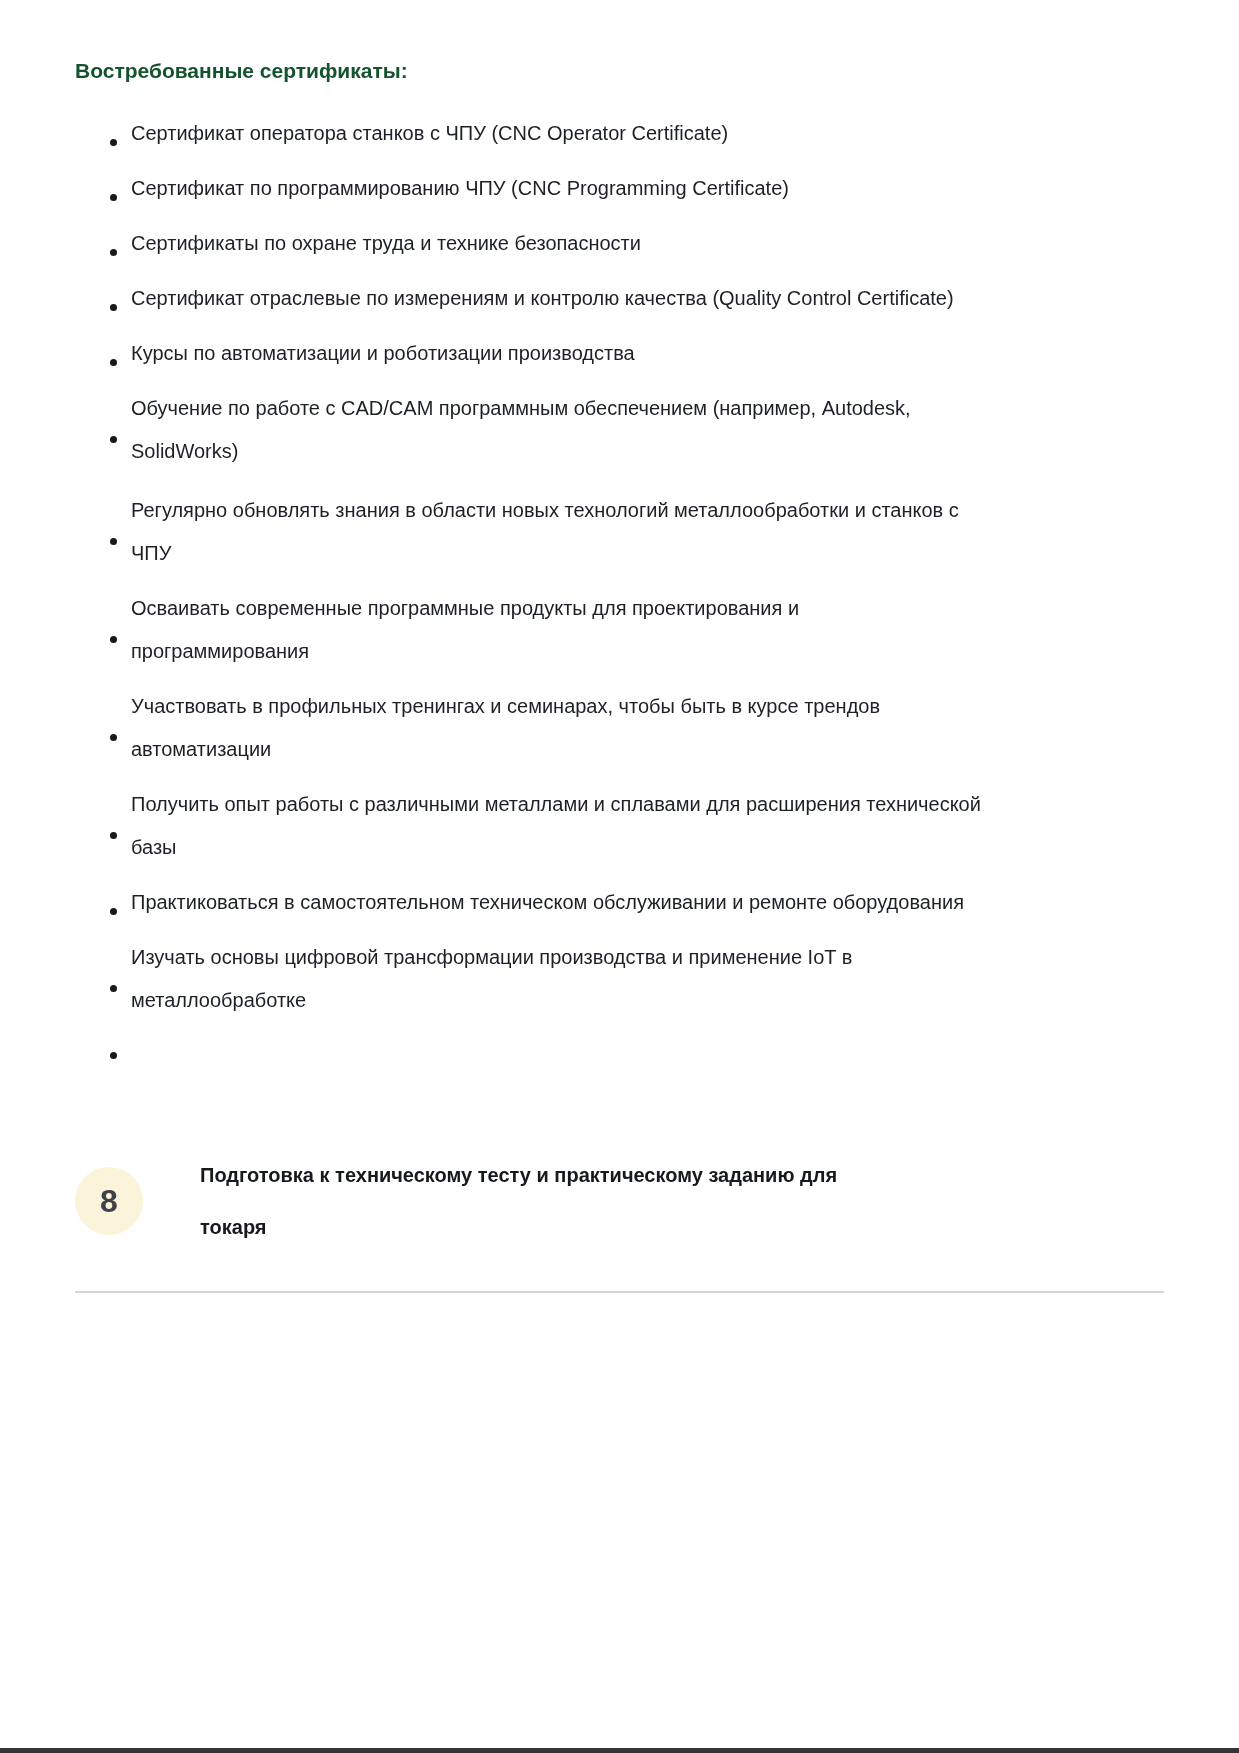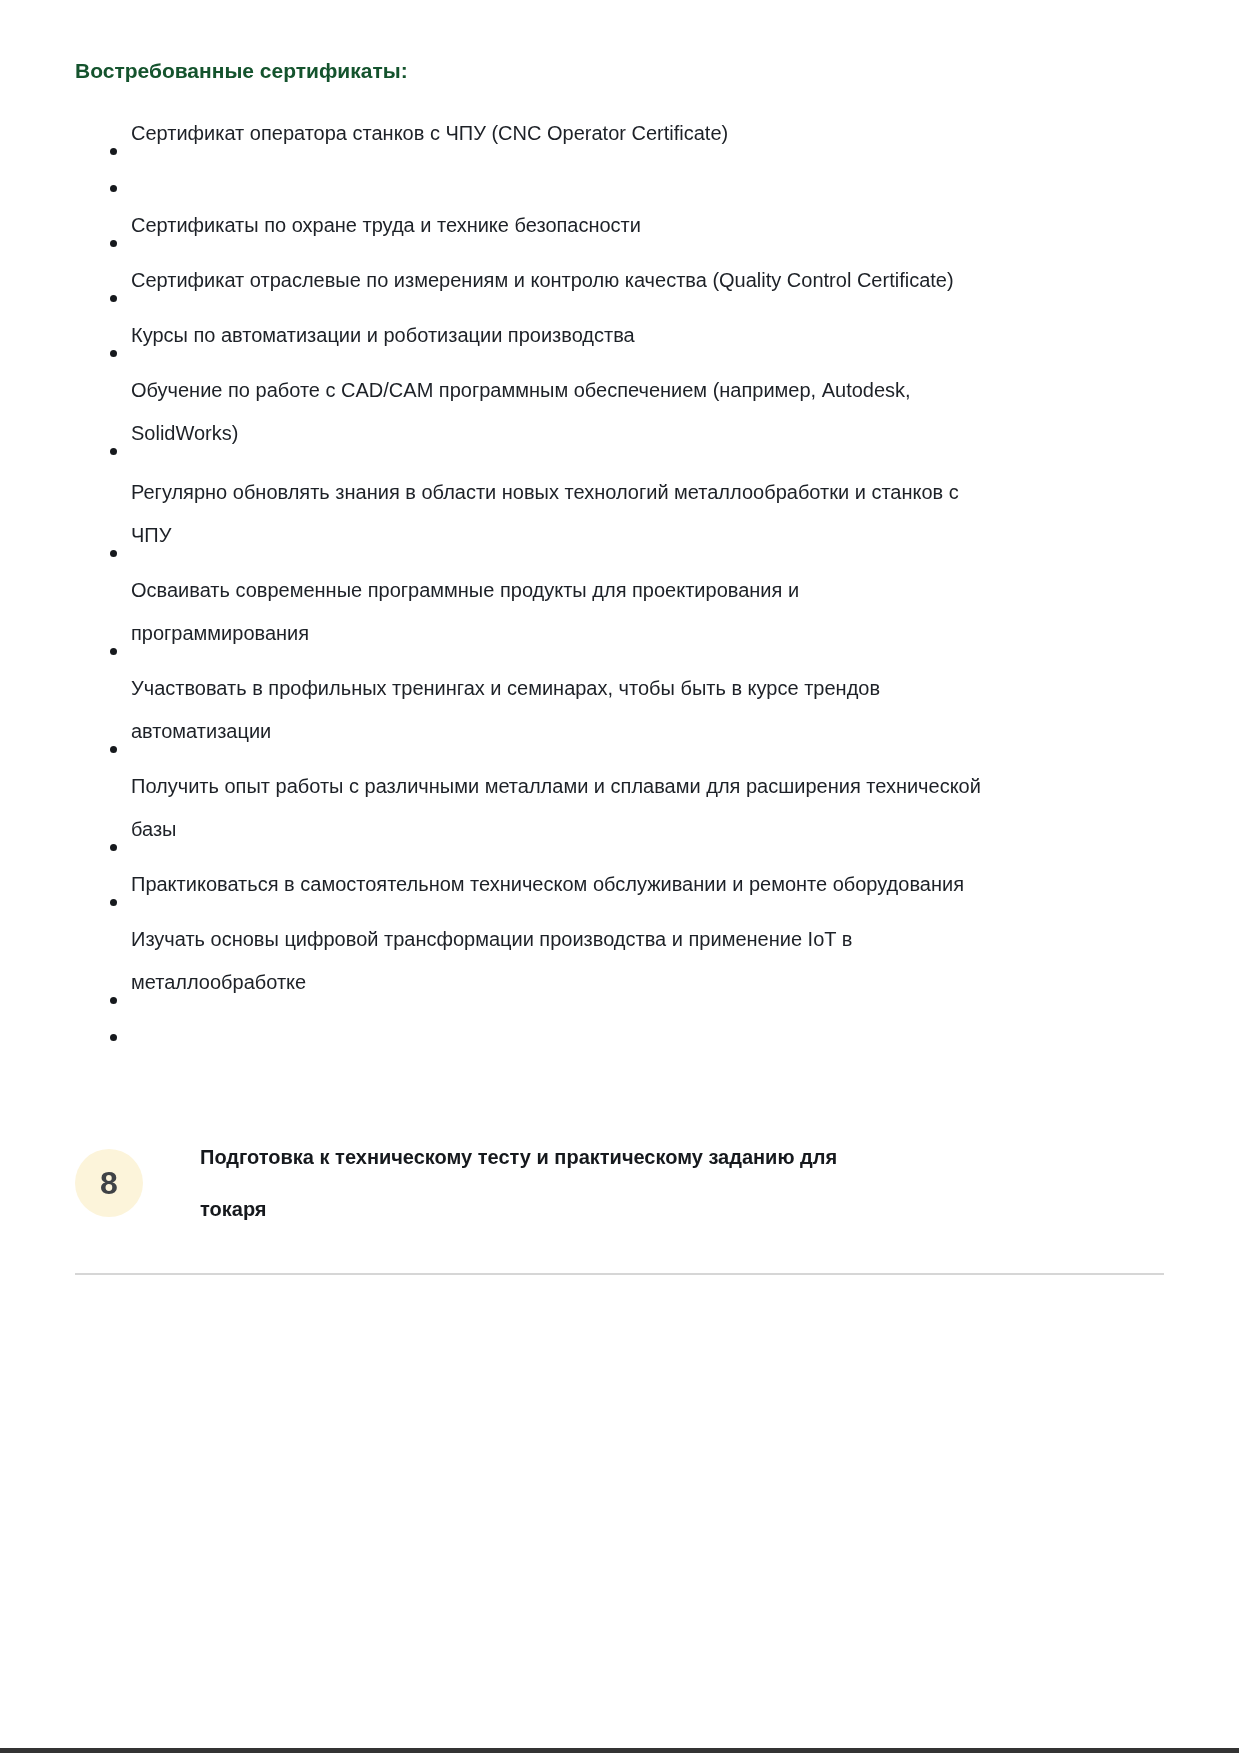--- a/index.html
+++ b/index.html
@@ -21,21 +21,21 @@
     color: #14532d;
     margin-bottom: 27px;
   }
 
   .doc-list {
     list-style: none;
     margin: 0 0 16px 0;
   }
   .doc-list li {
     display: flex;
-    align-items: flex-end;
+    align-items: center;
     font-size: 20px;
     line-height: 43px;
     margin-bottom: 12px;
     max-width: 906px;
   }
   .bullet {
     flex: 0 0 7px;
     width: 7px;
     height: 7px;
     border-radius: 50%;
@@ -93,20 +93,21 @@
 
   <h2 class="section-heading">Востребованные сертификаты:</h2>
 
   <ul class="doc-list">
     <li>
       <span class="bullet"></span>
       <span class="li-text">Сертификат оператора станков с ЧПУ (CNC Operator Certificate)</span>
     </li>
     <li>
       <span class="bullet"></span>
+      <span class="li-text">Сертификат по программированию ЧПУ (CNC Programming Certificate)</span>
     </li>
     <li>
       <span class="bullet"></span>
       <span class="li-text">Сертификаты по охране труда и технике безопасности</span>
     </li>
     <li>
       <span class="bullet"></span>
       <span class="li-text">Сертификат отраслевые по измерениям и контролю качества (Quality Control Certificate)</span>
     </li>
     <li>

